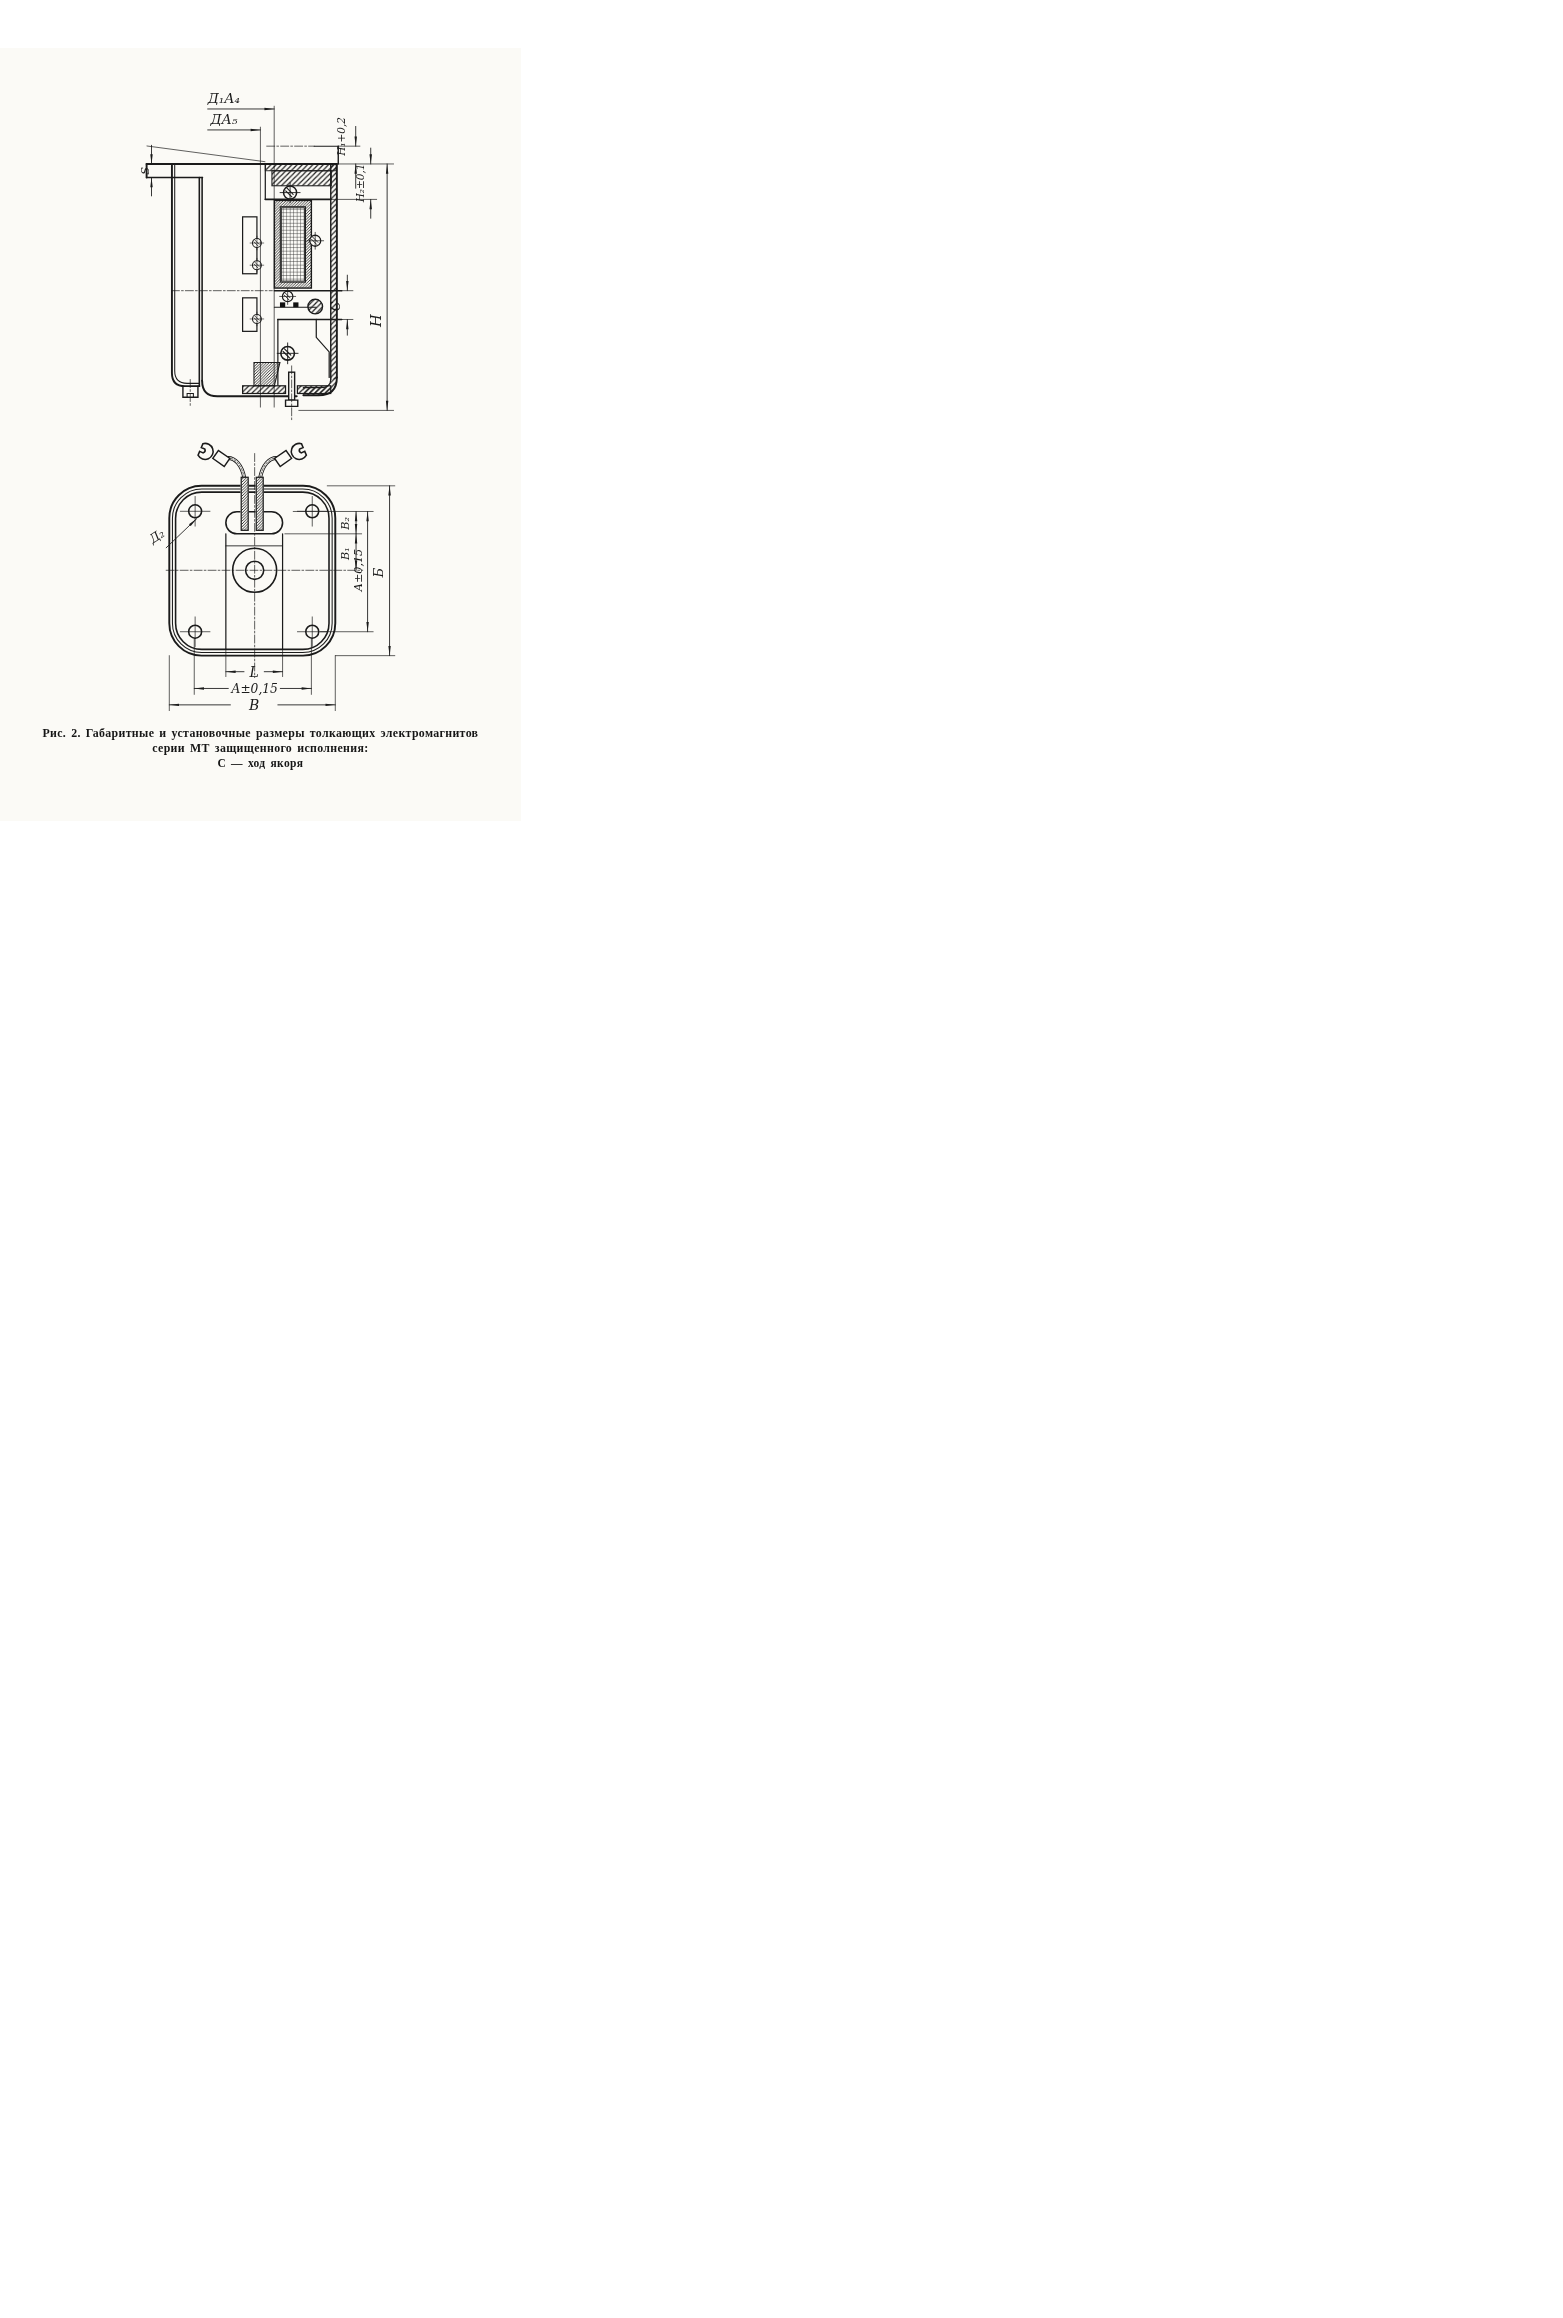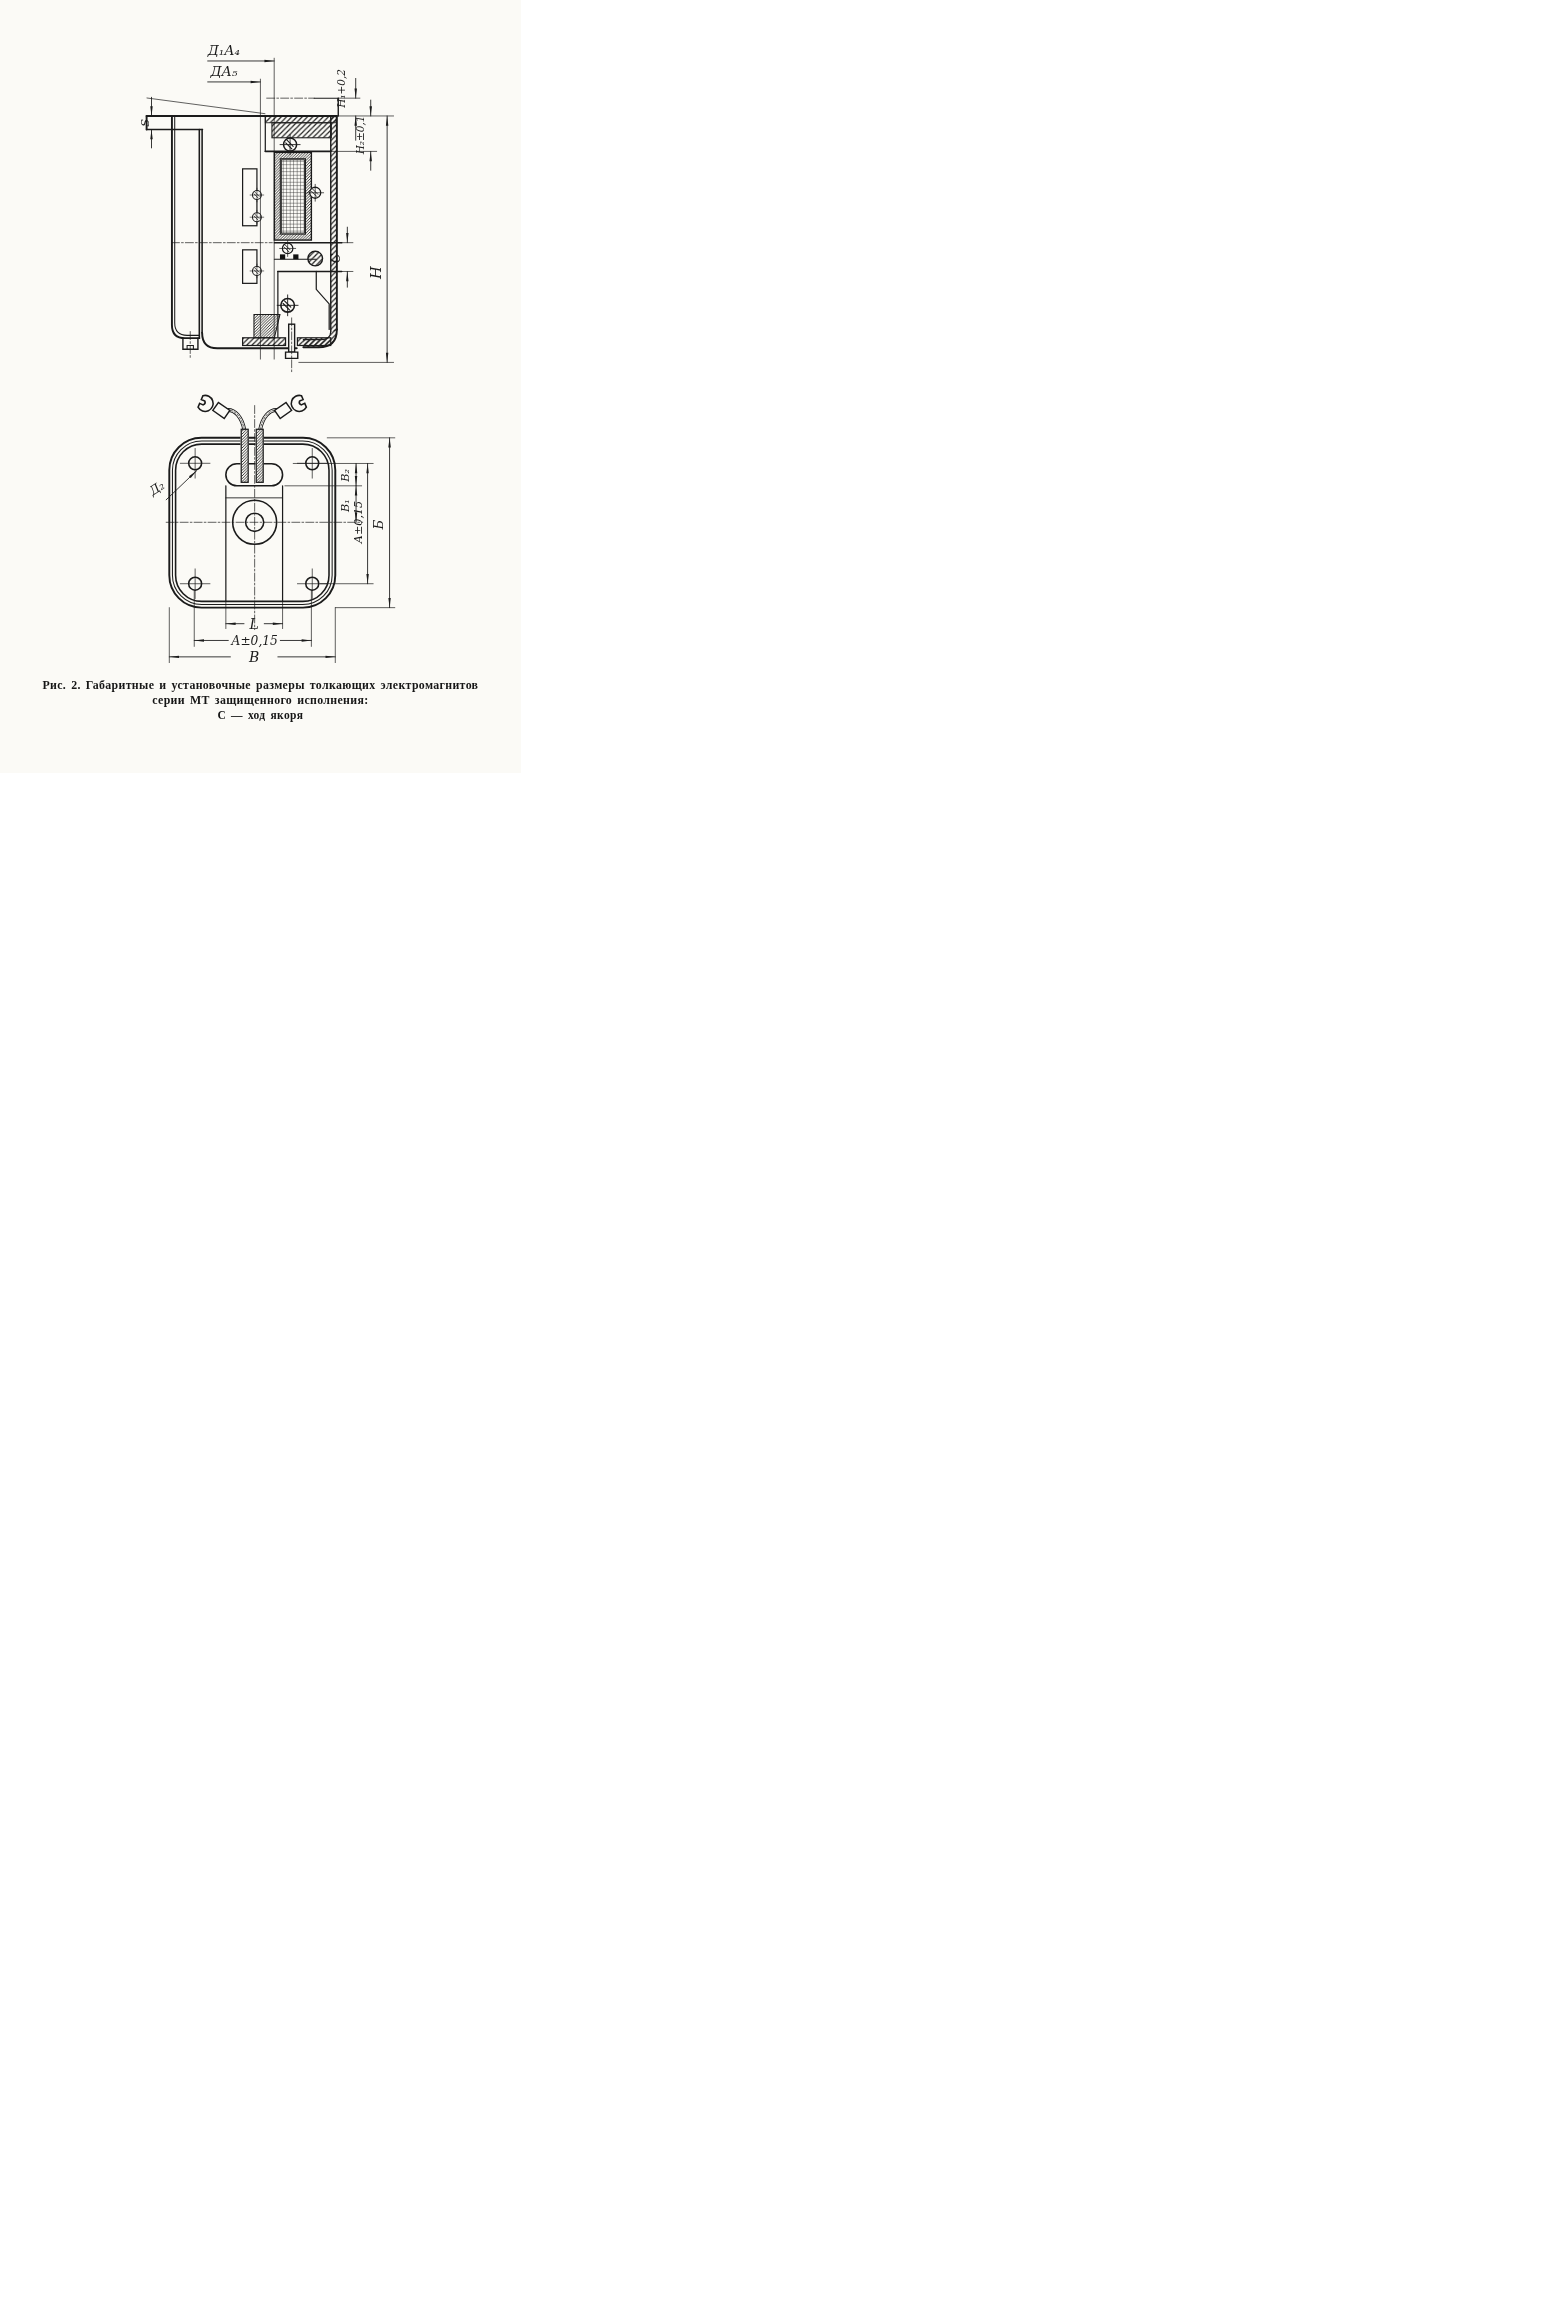--- a/index.html
+++ b/index.html
@@ -2,20 +2,21 @@
 <html style="font-size:8.4px"><head>
 <meta charset="utf-8">
 <style>
   html,body{margin:0;padding:0;background:#ffffff;}
   .page{
     position:relative;
     width:521px;height:773px;
     background:#fbfaf6;
     overflow:hidden;
     font-family:"Liberation Serif", serif;
+    margin-top:48px;
   }
   .page svg{position:absolute;inset:0;width:100%;height:100%;}
   .dimlbl{font-family:"DejaVu Serif", serif;font-style:italic;fill:#1b1b1b;}
   .caplbl{font-family:"Liberation Serif", serif;font-weight:600;fill:#161616;letter-spacing:2px;word-spacing:10px;}
 </style>
 </head>
 <body>
 
 <div class="page">
 <svg viewBox="0 0 2985 4426">

